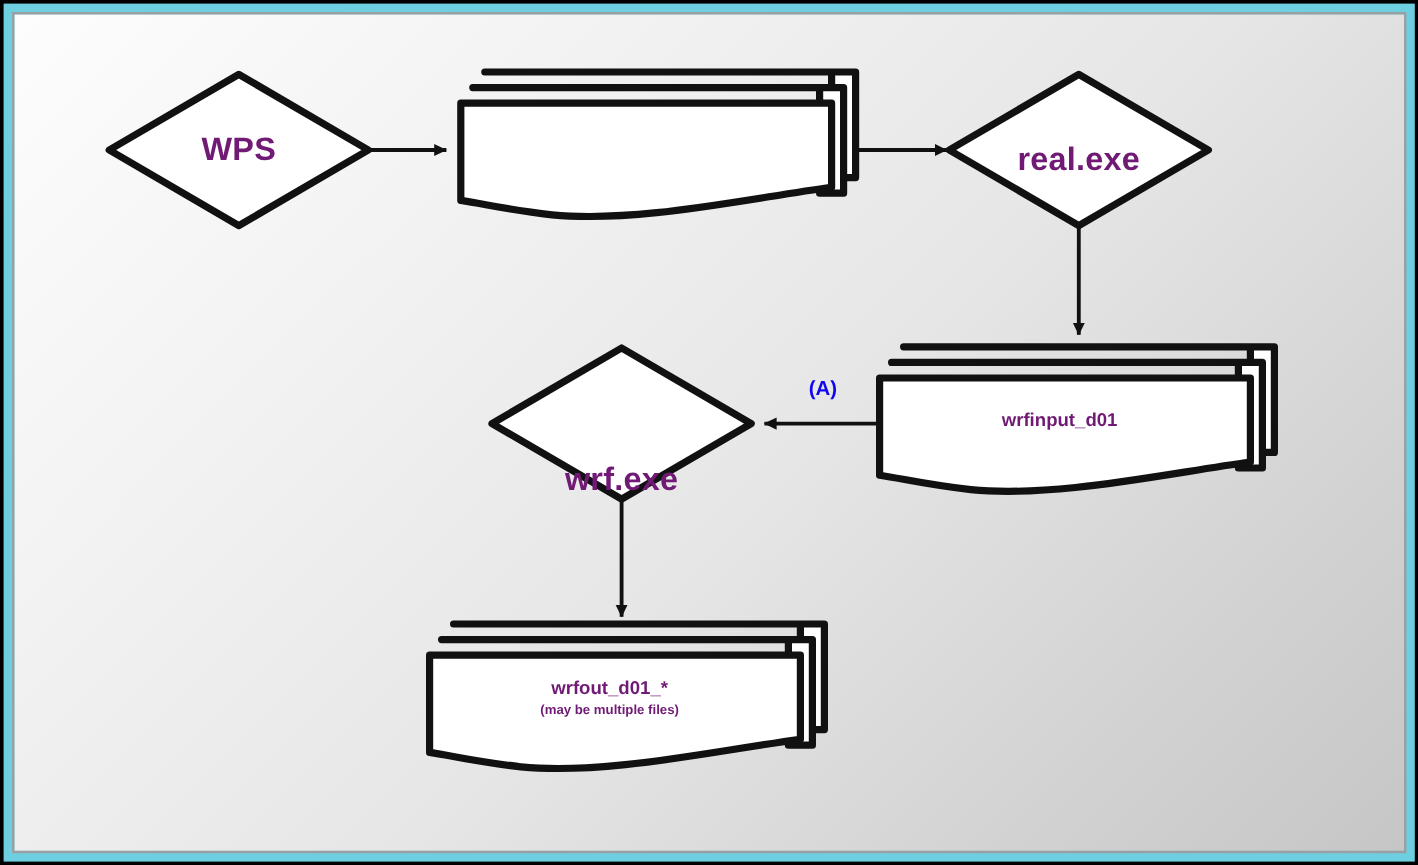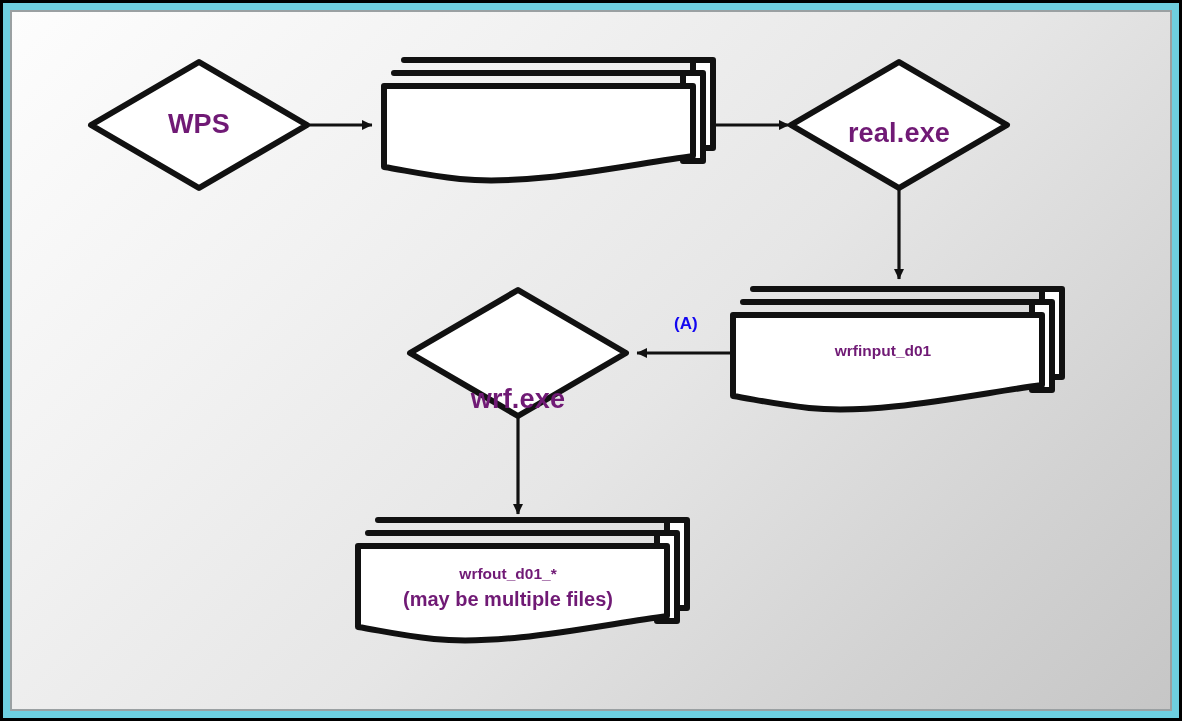--- a/index.html
+++ b/index.html
@@ -68,21 +68,21 @@
   }
   .proc-label {
     font-size: 27px;
     letter-spacing: 0.2px;
   }
   .doc-label {
     font-size: 15.5px;
     line-height: 1.42;
   }
   .doc-label .sub {
-    font-size: 20px;
+    font-size: 11px;
   }
   .edge-tag {
     position: absolute;
     color: #1206f0;
     font-weight: bold;
     font-size: 17px;
     white-space: nowrap;
   }
 </style>
 </head>

